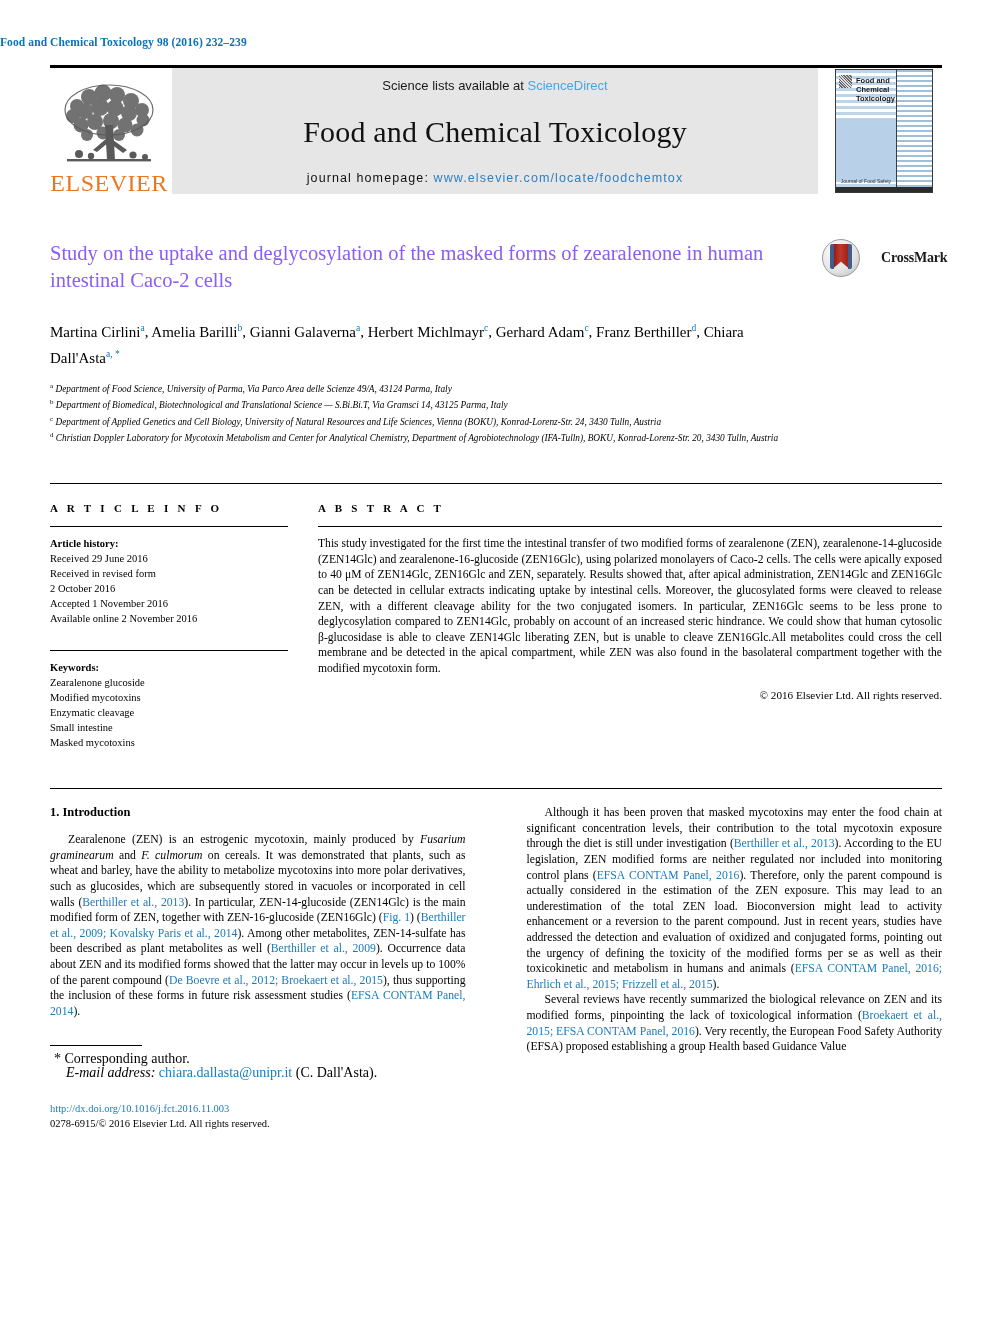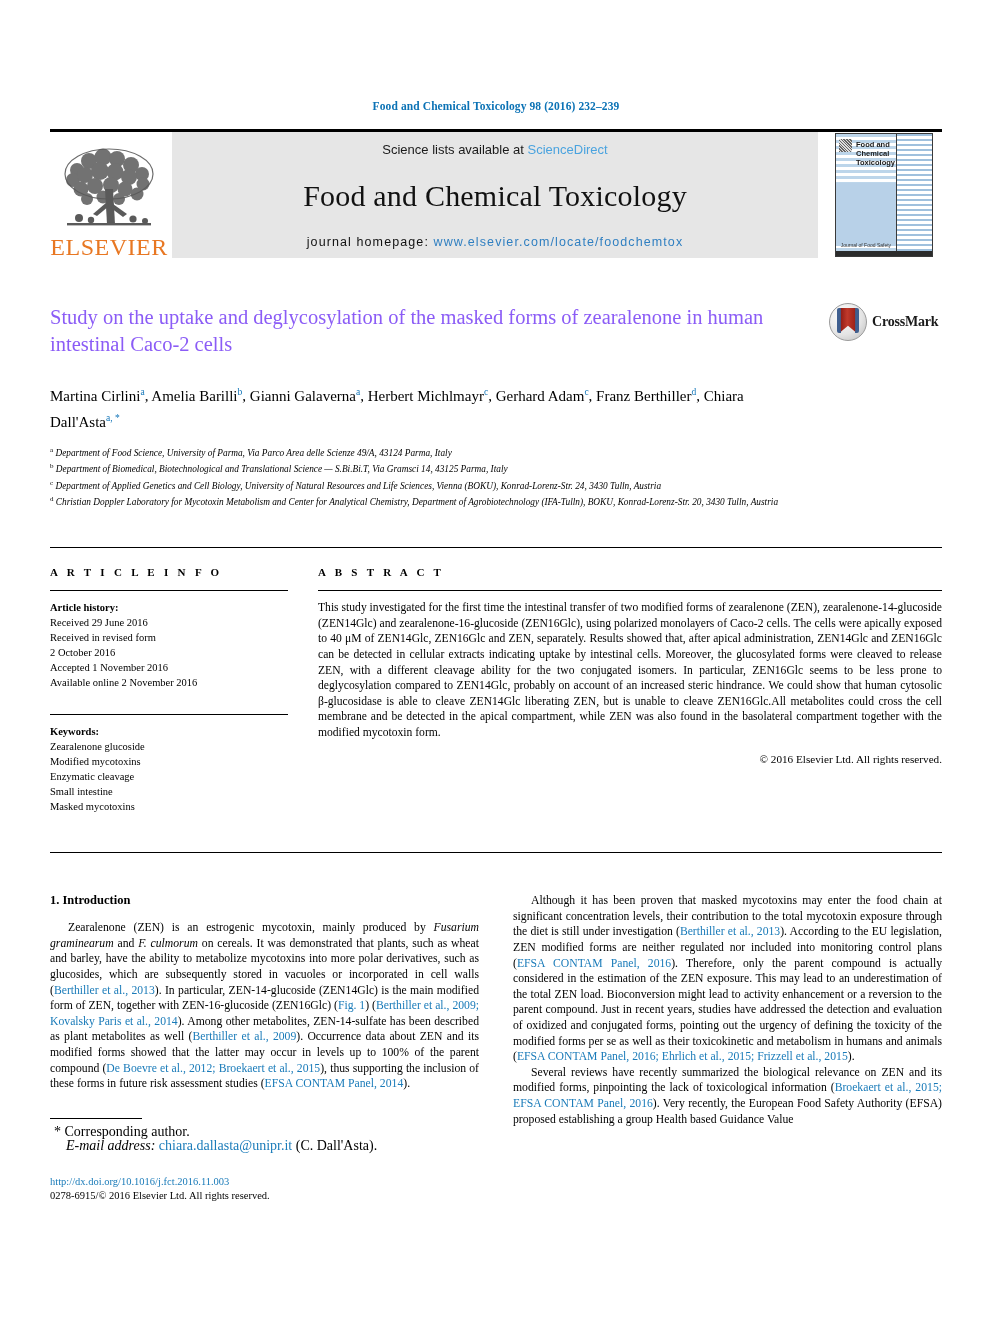--- a/index.html
+++ b/index.html
@@ -16,25 +16,25 @@
     overflow: hidden;
   }
   .page {
     position: relative;
     width: 992px;
     height: 1323px;
     padding: 0;
   }
   
   .running-head {
-    text-align: center;
+    text-align: left;
     color: #0b72b5;
     font-size: 11.5px;
     font-weight: bold;
-    padding-top: 100px;
+    padding-top: 36px;
     letter-spacing: 0.1px;
   }
   
   .banner {
     margin: 17px 50px 0 50px;
     border-top: 3px solid #000;
     display: flex;
     align-items: stretch;
     height: 126px;
   }
@@ -184,26 +184,26 @@
     line-height: 27px;
     font-family: "Liberation Serif", serif;
     color: #8b5cf6;
     max-width: 740px;
     font-weight: normal;
     margin: 0;
   }
   .crossmark {
     position: absolute;
     top: -2px;
-    right: 1px;
+    right: 8px;
     width: 112px;
     height: 40px;
     display: flex;
     align-items: center;
-    gap: 5px;
+    gap: 21px;
   }
   .cm-badge {
     width: 36px; height: 36px;
     border-radius: 50%;
     background: radial-gradient(circle at 34% 30%, #fdfdfd 0%, #e4e4e4 58%, #b9b9b9 100%);
     border: 1px solid #9b9b9b;
     position: relative;
     overflow: hidden;
     flex: 0 0 36px;
   }
@@ -300,23 +300,23 @@
   }
   .copyright {
     text-align: right;
     font-size: 11.2px;
     margin-top: 12px;
   }
   
   .body-cols {
     margin: 38px 50px 0 50px;
     border-top: 1px solid #000;
-    padding-top: 40px;
-    display: flex;
-    gap: 34px;
+    padding-top: 16px;
+    display: flex;
+    gap: 61px;
   }
   .body-col {
     flex: 1 1 0;
     min-width: 0;
   }
   h2.section-title {
     font-family: "Liberation Serif", serif;
     font-weight: bold;
     font-size: 12.5px;
     margin: 0 0 12px 0;

